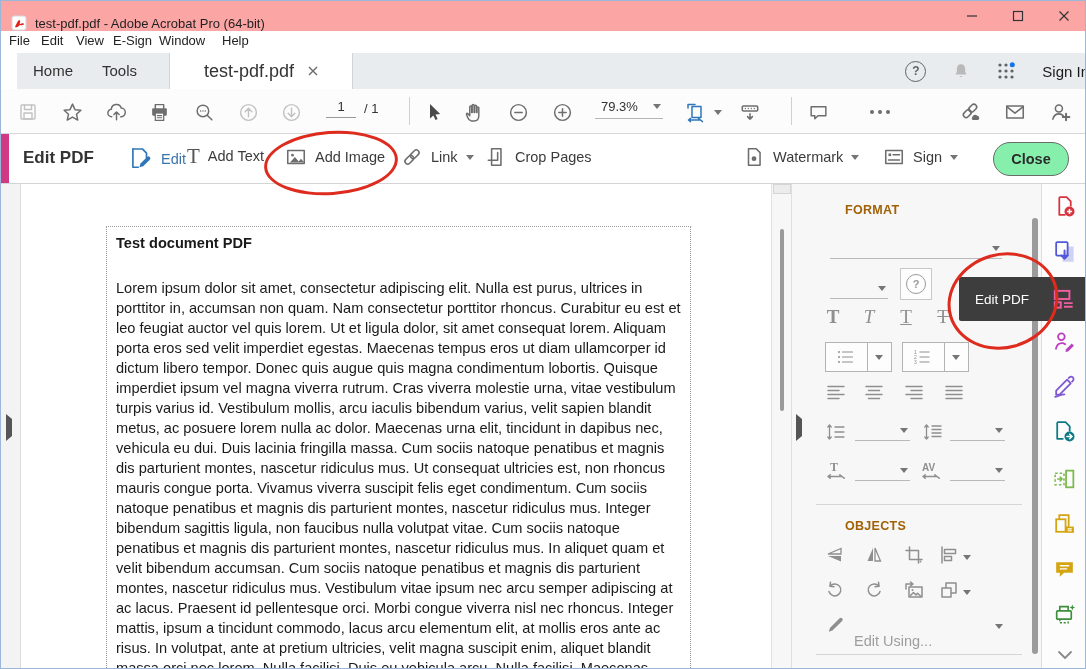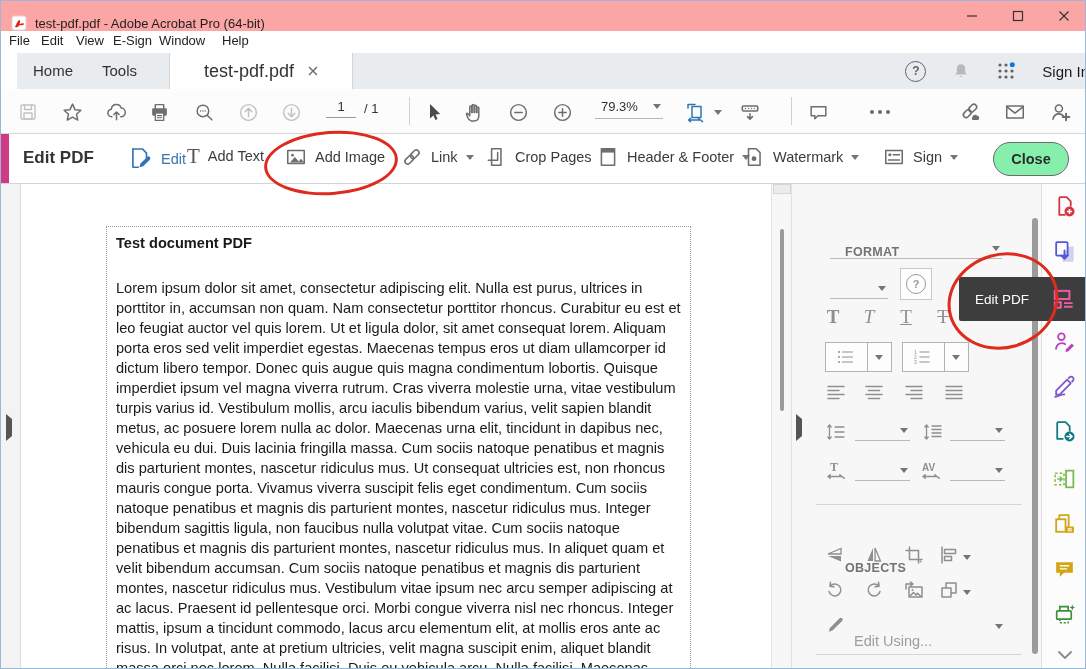--- a/index.html
+++ b/index.html
@@ -47,21 +47,21 @@
   .tri-right{width:0;height:0;border-top:5px solid transparent;border-bottom:5px solid transparent;border-left:6px solid #555;}
   .docarea{left:20px;top:183px;width:750px;height:486px;background:#fff;}
   .textframe{position:absolute;left:85px;top:42px;width:585px;height:460px;border:1px dotted #9a9a9a;box-sizing:border-box;padding:6px 9px;}
   .doc-h{font-size:14.6px;font-weight:bold;color:#1a1a1a;line-height:20px;margin-bottom:25px;}
   .doc-p{font-size:14.6px;color:#1a1a1a;line-height:20px;}
   .vscroll{left:770px;top:183px;width:20px;height:486px;background:#f7f7f7;border-left:1px solid #e2e2e2;box-sizing:border-box;}
   .vscroll .top-box{position:absolute;left:1px;top:0;width:18px;height:10px;background:#ececec;border:1px solid #d5d5d5;box-sizing:border-box;}
   .vscroll .thumb{position:absolute;left:8px;top:45px;width:4px;height:182px;background:#9a9a9a;border-radius:2px;}
   
   .panel{left:790px;top:183px;width:250px;height:486px;background:#f7f7f7;border-left:1px solid #e0e0e0;box-sizing:border-box;}
-  .panel-title{position:absolute;font-size:12.5px;font-weight:bold;color:#737373;letter-spacing:.3px;margin-top:42px;}
+  .panel-title{position:absolute;font-size:12.5px;font-weight:bold;color:#a16207;letter-spacing:.3px;}
   .fld{position:absolute;border-bottom:1px solid #b9b9b9;}
   .fld .caret{position:absolute;right:2px;bottom:7px;}
   .help-btn{position:absolute;left:108px;top:84px;width:30px;height:30px;border:1px solid #c9c9c9;background:#fdfdfd;display:flex;align-items:center;justify-content:center;}
   .help-btn b{width:18px;height:18px;border:1.4px solid #9a9a9a;border-radius:50%;color:#9a9a9a;font-size:11px;display:flex;align-items:center;justify-content:center;font-weight:bold;}
   .tletter{position:absolute;font-family:"Liberation Serif","DejaVu Serif",serif;font-size:19px;color:#8f8f8f;width:26px;text-align:center;}
   .tletter.b{font-weight:bold;}
   .tletter.i{font-style:italic;}
   .tletter.u{text-decoration:underline;}
   .tletter.s{text-decoration:line-through;}
   .listbox{position:absolute;height:30px;border:1px solid #b3b3b3;background:#fdfdfd;display:flex;align-items:center;box-sizing:border-box;}
@@ -332,28 +332,20 @@
       <span>Link</span>
       <span class="caret"></span>
     </div>
     <div class="etool" style="left:484px">
       <svg width="22" height="22" viewBox="0 0 20 20" class="st">
           <path d="M6 2.5h8.5v15H6z"></path>
           <path d="M3 13h8.5V6"></path>
         </svg>
       <span>Crop Pages</span>
     </div>
-    <div class="etool" style="left:596px">
-      <svg width="22" height="22" viewBox="0 0 20 20" class="st">
-          <rect x="4" y="2.5" width="12" height="15"></rect>
-          <rect x="4" y="2.5" width="12" height="3.5" fill="#6d6d6d" stroke="none"></rect>
-        </svg>
-      <span>Header &amp; Footer</span>
-      <span class="caret"></span>
-    </div>
     <div class="etool" style="left:742px">
       <svg width="22" height="22" viewBox="0 0 20 20" class="st">
           <path d="M5 2.5h7l3.5 3.5v11.5H5z"></path>
           <circle cx="10" cy="11.5" r="2.2" fill="#6d6d6d" stroke="none"></circle>
         </svg>
       <span>Watermark</span>
       <span class="caret"></span>
     </div>
     <div class="etool" style="left:882px">
       <svg width="22" height="22" viewBox="0 0 20 20" class="st">

